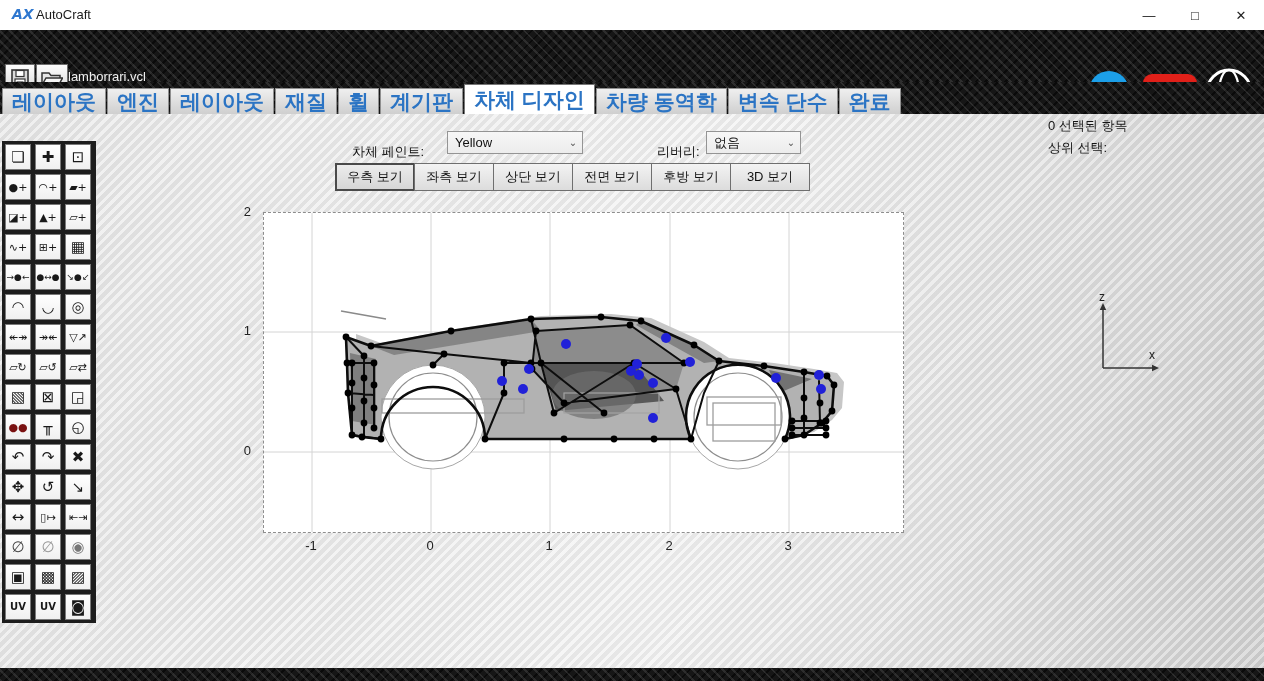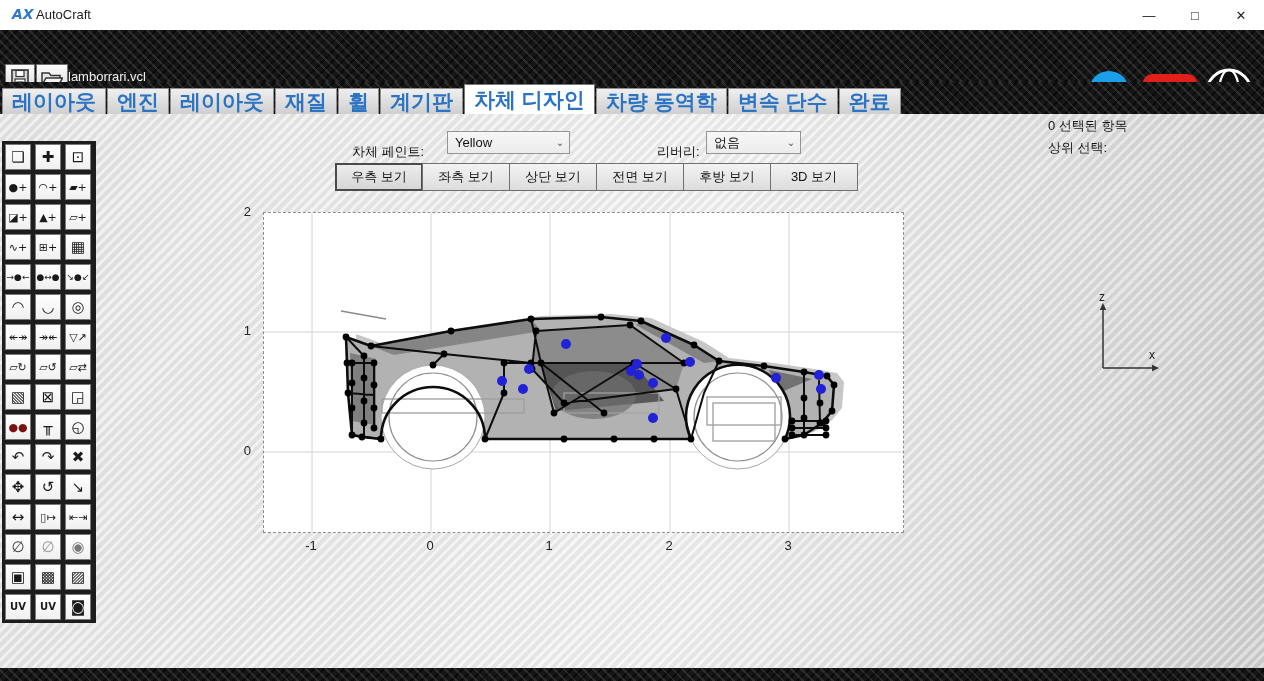--- a/index.html
+++ b/index.html
@@ -61,21 +61,21 @@
 
   
   .ctl-label{font-size:13px;color:#111;}
   .dropdown{background:linear-gradient(#f7f7f7,#ececec);border:1px solid #949494;height:23px;
             display:flex;align-items:center;font-size:13px;color:#111;box-sizing:border-box;}
   .dropdown .val{flex:1;padding-left:7px;}
   .dropdown .chev{width:18px;color:#555;font-size:10px;text-align:center;}
 
   
   #viewrow{left:336px;top:163px;display:flex;}
-  .viewbtn{width:88px;height:28px;margin-right:0px;background:linear-gradient(#f3f3f3,#dcdcdc);
+  .viewbtn{width:80px;height:28px;margin-right:0px;background:linear-gradient(#f3f3f3,#dcdcdc);
            border:1px solid #6f6f6f;margin-left:-1px;display:flex;align-items:center;justify-content:center;
            font-size:13px;color:#111;box-sizing:border-box;cursor:default;}
   .viewbtn.selected{border:2px solid #4a4a4a;background:linear-gradient(#ececec,#d6d6d6);}
 
   
   .selinfo{font-size:13px;color:#141414;}
 
   
   #canvas{left:263px;top:212px;width:639px;height:319px;background:#ffffff;border:1px dashed #8e8e8e;box-sizing:content-box;}
   .ticklabel{font-size:13px;color:#222;}
@@ -284,21 +284,21 @@
     </div>
     <div class="tool">
       <span style="font-size: 10px; font-weight: bold;">UV</span>
     </div>
     <div class="tool">
       <span style="font-size: 15px;">◙</span>
     </div>
   </div>
 
 <div class="ctl-label abs" style="left:352px;top:143px;">차체 페인트:</div>
-<div class="dropdown abs" style="left:447px;top:131px;width:123px;">
+<div class="dropdown abs" style="left:447px;top:131px;width:136px;">
   <span class="val">Yellow</span>
   <span class="chev">⌄</span>
 </div>
 <div class="ctl-label abs" style="left:657px;top:143px;">리버리:</div>
 <div class="dropdown abs" style="left:706px;top:131px;width:95px;">
   <span class="val">없음</span>
   <span class="chev">⌄</span>
 </div>
 
 <div id="viewrow" class="abs">

